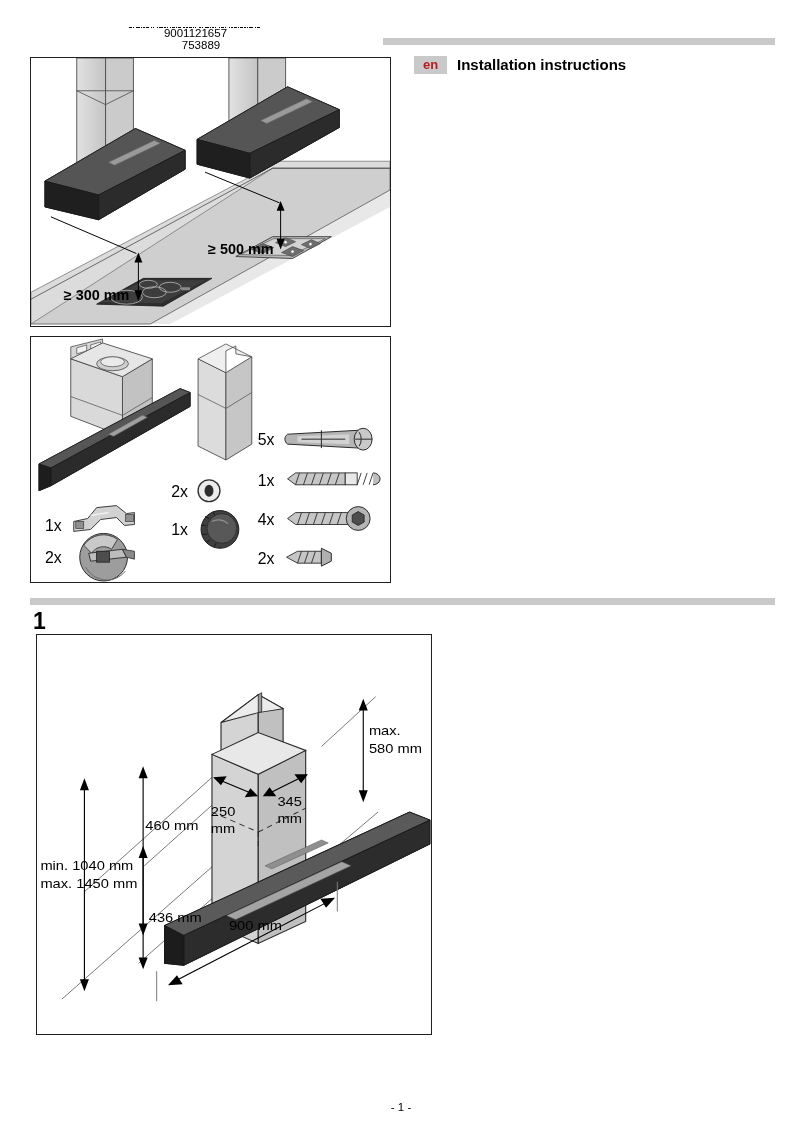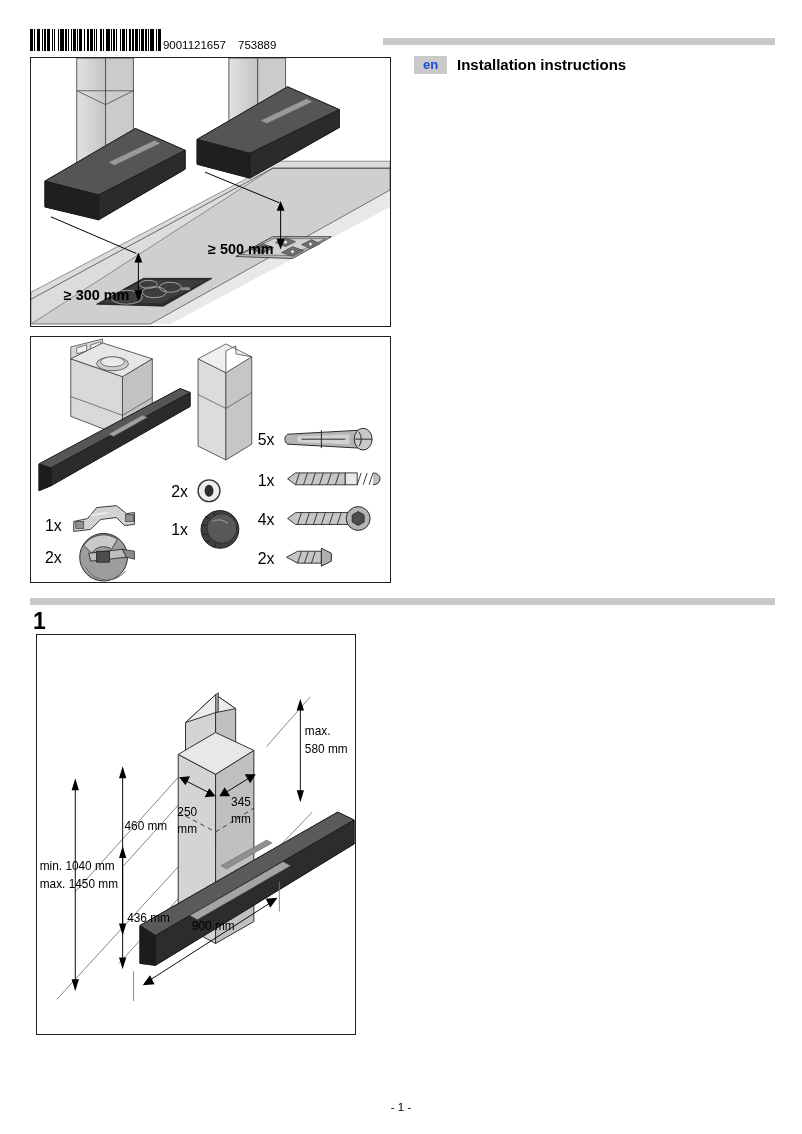--- a/index.html
+++ b/index.html
@@ -17,21 +17,22 @@
   }
 
   
   #barcode-row {
     position: absolute;
     left: 30px;
     top: 27px;
     width: 330px;
     height: 24px;
     display: flex;
-    align-items: flex-end;
+    align-items: center;
+    flex-direction: column;
   }
   #barcode-bars {
     height: 22px;
     display: flex;
     align-items: stretch;
   }
   #barcode-bars i {
     display: block;
     background: #000;
     height: 100%;
@@ -54,21 +55,21 @@
     height: 7px;
     background: #c9c9c9;
   }
   #header-lang-badge {
     position: absolute;
     left: 414px;
     top: 56px;
     width: 33px;
     height: 18px;
     background: #c9c9c9;
-    color: #1d4ed8;
+    color: #b91c1c;
     font-size: 13px;
     font-weight: bold;
     line-height: 18px;
     text-align: center;
   }
   #header-title {
     position: absolute;
     left: 457px;
     top: 55px;
     font-size: 15px;
@@ -80,21 +81,21 @@
   
   .figure-box {
     position: absolute;
     border: 1.4px solid #231f20;
     background: #ffffff;
     box-sizing: border-box;
     overflow: hidden;
   }
   #figure-clearance { left: 30px; top: 57px; width: 361px; height: 270px; }
   #figure-parts     { left: 30px; top: 336px; width: 361px; height: 247px; }
-  #figure-dimensions{ left: 36px; top: 634px; width: 320px; height: 401px; }
+  #figure-dimensions{ left: 36px; top: 634px; width: 396px; height: 401px; }
 
   .fig-svg { display: block; width: 100%; height: 100%; }
 
   
   #step-rule {
     position: absolute;
     left: 30px;
     top: 598px;
     width: 745px;
     height: 7px;

